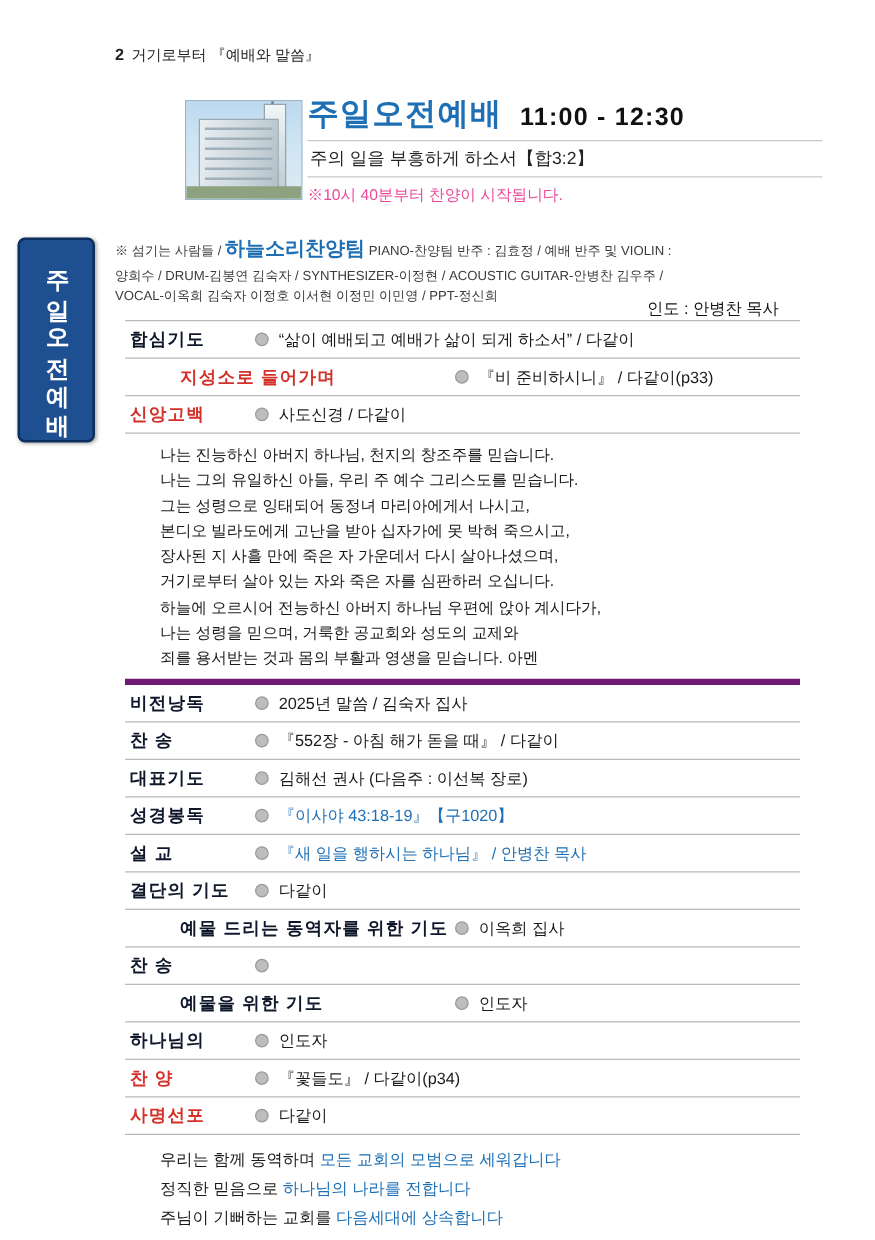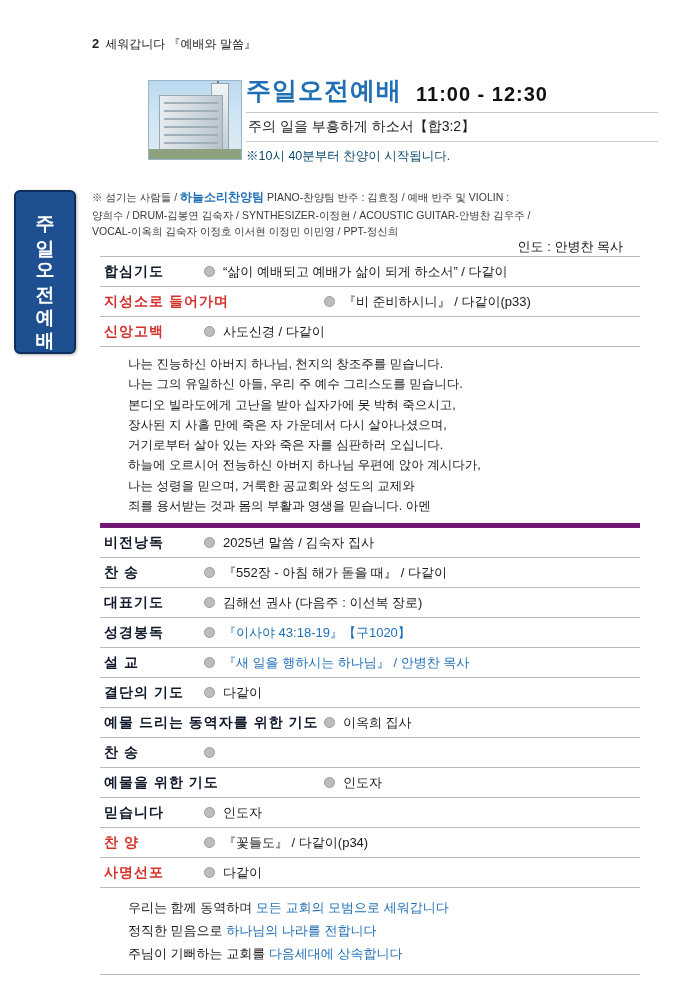--- a/index.html
+++ b/index.html
@@ -53,21 +53,21 @@
   }
   .title-sub{
     margin-top:5px;margin-left:98px;
     border-top:1px solid #c8c8c8;
     border-bottom:1px solid #c8c8c8;
     padding:5px 2px 5px 2px;
     font-size:14px;color:#222;
   }
   .title-note{
     margin-top:6px;margin-left:98px;
-    font-size:12.5px;color:#0c4a6e;
+    font-size:12.5px;color:#ec4899;
   }
   
   .photo{
     position:absolute;left:0px;top:6px;
     width:92px;height:78px;
     background:linear-gradient(#bcd9ef 0%,#cfe5f4 45%,#dfeaf2 100%);
     border:1px solid #9bb6cb;
     overflow:hidden;
   }
   .photo .bldg{
@@ -92,21 +92,21 @@
   }
   .photo .ground{
     position:absolute;left:0;bottom:0;width:100%;height:10px;background:#8fa27f;
   }
 
   
   .staff{
     position:absolute;left:92px;top:188px;width:548px;
     font-size:10.5px;line-height:1.55;color:#3a3a3a;
   }
-  .staff .hl{color:#1f6fb5;font-weight:bold;font-size:12px;}
+  .staff .hl{color:#1f6fb5;font-weight:bold;font-size:16px;}
   .staff .line1{white-space:nowrap;}
   .leader{
     position:absolute;left:75px;top:238px;width:548px;
     text-align:right;font-size:13px;color:#111;
   }
 
   
   .order{
     position:absolute;left:100px;top:256px;width:540px;
   }
@@ -114,21 +114,21 @@
     display:flex;align-items:center;
     border-bottom:1px solid #b9b9b9;
     padding:4px 2px 4px 4px;
     min-height:21px;
   }
   .row .label{
     min-width:96px;
     font-size:14px;font-weight:bold;letter-spacing:1px;
     white-space:nowrap;
   }
-  .row .label.wide{min-width:216px;}
+  .row .label.wide{min-width:216px;margin-left:40px;}
   .row .label.red{color:#d4312b;}
   .row .label.dark{color:#0f172a;}
   .dot{
     display:inline-block;width:9px;height:9px;border-radius:50%;
     background:#bdbdbd;border:1px solid #9a9a9a;margin:0 8px 1px 4px;
     flex:0 0 auto;
   }
   .row .value{font-size:13px;color:#1a1a1a;}
   .row .value .em-blue{color:#1f6fb5;font-weight:normal;}
 
@@ -145,21 +145,21 @@
     border-bottom:1px solid #b9b9b9;
   }
   .pledge .bold-blue{font-weight:normal;color:#1f6fb5;}
   .first-line-top{border-top:1px solid #b9b9b9;}
 </style>
 </head>
 <body>
 
 <div class="page-header">
   <span class="pnum">2</span>
-  <span class="ptitle">세워갑니다 『예배와  말씀』</span>
+  <span class="ptitle">거기로부터 『예배와  말씀』</span>
 </div>
 
 <div class="side-tab">
   <span>주일오전예배</span>
 </div>
 
 <div class="title-area">
   <div class="photo">
     <div class="cross"></div>
     <div class="tower"></div>
@@ -201,20 +201,21 @@
 
   <div class="row">
     <div class="label red">신앙고백</div>
     <span class="dot"></span>
     <div class="value">사도신경 / 다같이</div>
   </div>
 
   <div class="para">
     <div>나는 진능하신 아버지 하나님, 천지의 창조주를 믿습니다.</div>
     <div>나는 그의 유일하신 아들, 우리 주 예수 그리스도를 믿습니다.</div>
+    <div>그는 성령으로 잉태되어 동정녀 마리아에게서 나시고,</div>
     <div>본디오 빌라도에게 고난을 받아 십자가에 못 박혀 죽으시고,</div>
     <div>장사된 지 사흘 만에 죽은 자 가운데서 다시 살아나셨으며,</div>
     <div>거기로부터 살아 있는 자와 죽은 자를 심판하러 오십니다.</div>
     <div>하늘에 오르시어 전능하신 아버지 하나님 우편에 앉아 계시다가,</div>
     <div>나는 성령을 믿으며, 거룩한 공교회와 성도의 교제와</div>
     <div>죄를 용서받는 것과 몸의 부활과 영생을 믿습니다.  아멘</div>
   </div>
 
   <div class="row">
     <div class="label dark">비전낭독</div>
@@ -267,21 +268,21 @@
     <span class="dot"></span>
   </div>
 
   <div class="row">
     <div class="label dark wide">예물을 위한 기도</div>
     <span class="dot"></span>
     <div class="value">인도자</div>
   </div>
 
   <div class="row">
-    <div class="label dark">믿습니다</div>
+    <div class="label dark">하나님의</div>
     <span class="dot"></span>
     <div class="value">인도자</div>
   </div>
 
   <div class="row">
     <div class="label red">찬        양</div>
     <span class="dot"></span>
     <div class="value">『꽃들도』 / 다같이(p34)</div>
   </div>
 

